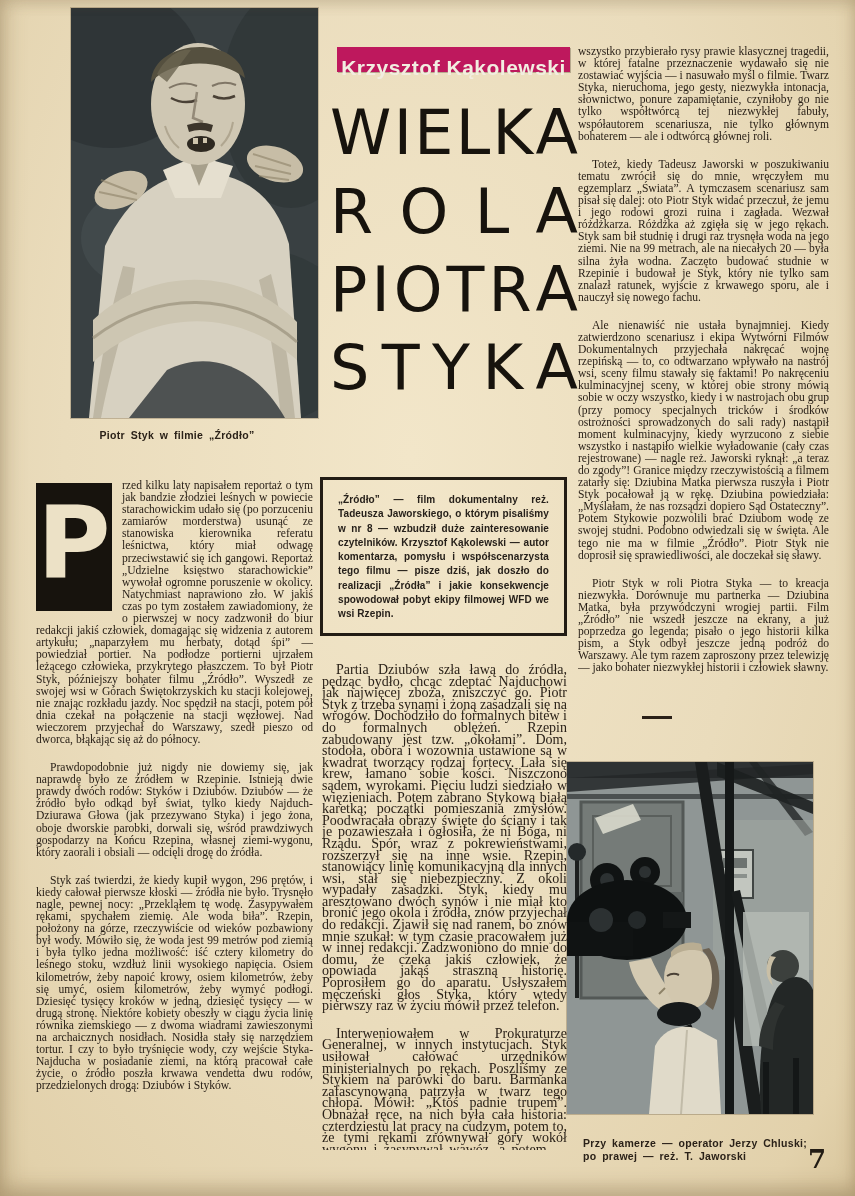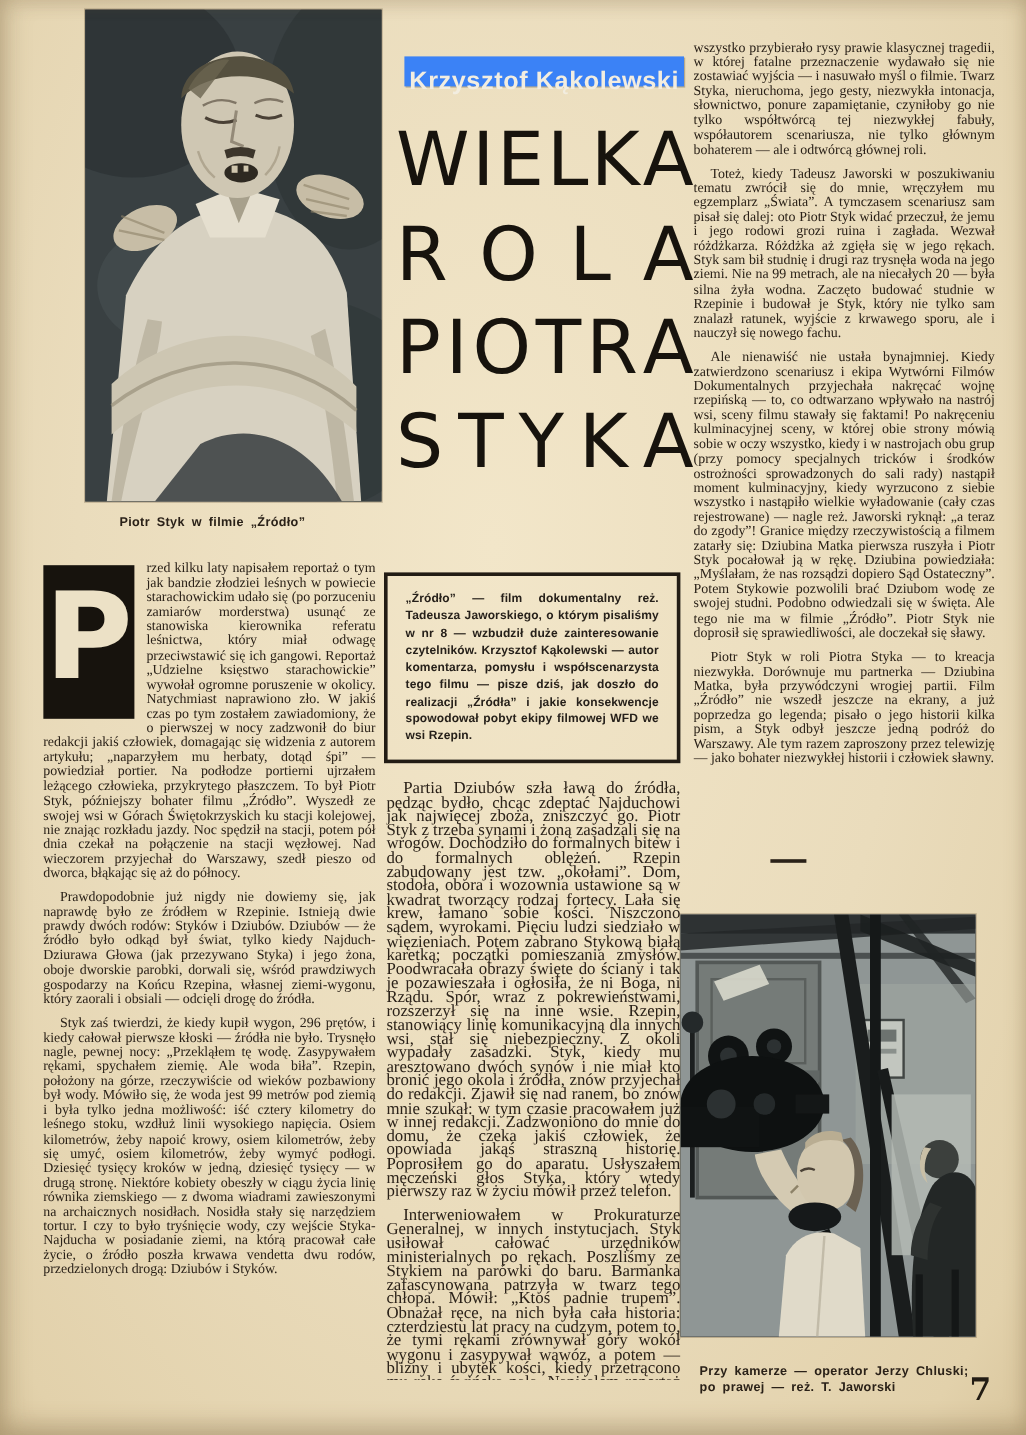--- a/index.html
+++ b/index.html
@@ -17,36 +17,36 @@
   .photo svg{display:block;width:100%;height:100%;}
   #photo-top{left:71px;top:8px;width:247px;height:410px;}
   #photo-bottom{left:567px;top:762px;width:246px;height:352px;}
   
   .caption{position:absolute;font-family:"Liberation Sans", sans-serif;font-weight:bold;
     font-size:10.5px;line-height:13px;letter-spacing:.3px;word-spacing:2.5px;color:#2a2118;}
   #caption-top{left:36px;top:429px;width:282px;text-align:center;}
   #caption-bottom{left:583px;top:1120px;width:236px;text-align:left;margin-top:17px;}
   
   .byline{position:absolute;left:337px;top:47px;width:233px;height:25px;
-    background:#3b82f6;color:#f2ede0;font-family:"Liberation Sans", sans-serif;
+    background:#be185d;color:#f2ede0;font-family:"Liberation Sans", sans-serif;
     font-weight:bold;font-size:21px;line-height:41px;text-align:center;letter-spacing:.5px;
     box-shadow:1px 1px 0 rgba(60,50,30,.3);}
   
   .title-line{position:absolute;left:330px;width:248px;height:70px;display:flex;
     justify-content:space-between;align-items:flex-start;
     font-family:"DejaVu Sans", sans-serif;font-size:62px;line-height:62px;
     font-weight:normal;color:#17130d;}
   #title-1{top:102px;}
   #title-2{top:181px;}
   #title-3{top:259px;}
   #title-4{top:337px;}
   
   .col{position:absolute;text-align:justify;font-size:11.6px;line-height:12.1px;
     color:#2a2118;overflow:hidden;}
-  .col p{margin:4px 0 8px;text-indent:14px;}
+  .col p{margin:16px 0 8px;text-indent:14px;}
   .col p.no-indent{text-indent:0;}
   #col-left{left:36px;top:464px;width:277px;height:700px;}
   #col-mid{left:322px;top:648px;width:245px;height:502px;font-size:14px;line-height:11.6px;}
   #col-right{left:578px;top:30px;width:251px;height:684px;}
   
   .dropcap{float:left;width:76px;height:128px;margin:3px 10px 3px 0;background:#17130d;
     display:flex;align-items:center;justify-content:center;}
   .dropcap span{font-family:"DejaVu Sans", sans-serif;font-weight:bold;font-size:100px;
     line-height:100px;color:#ece1c6;transform:translateY(-4px);}
   

